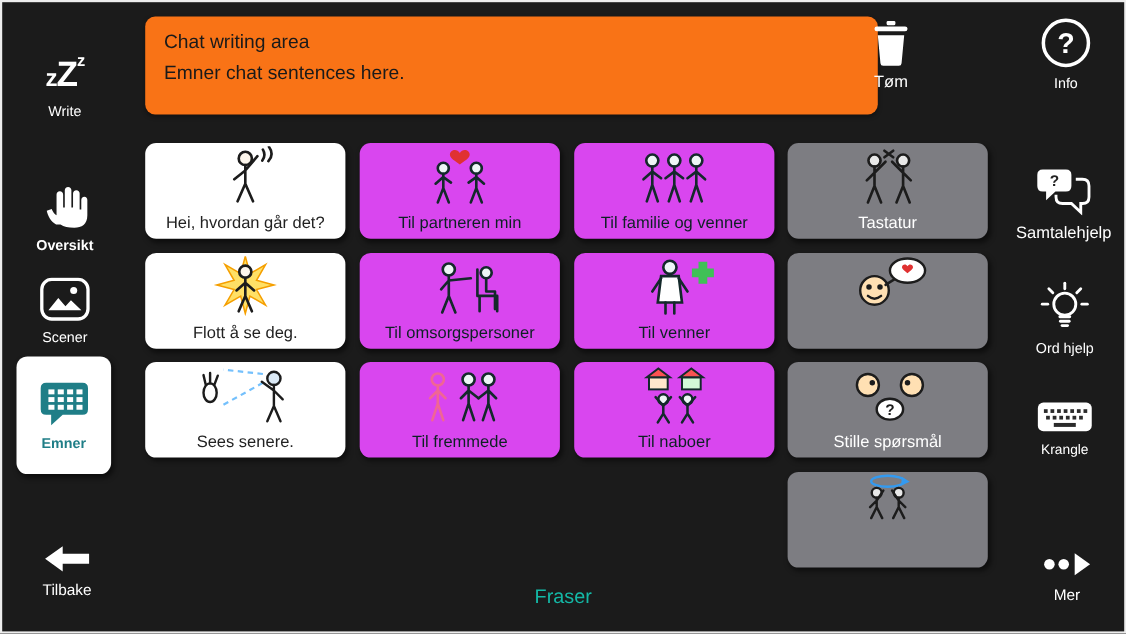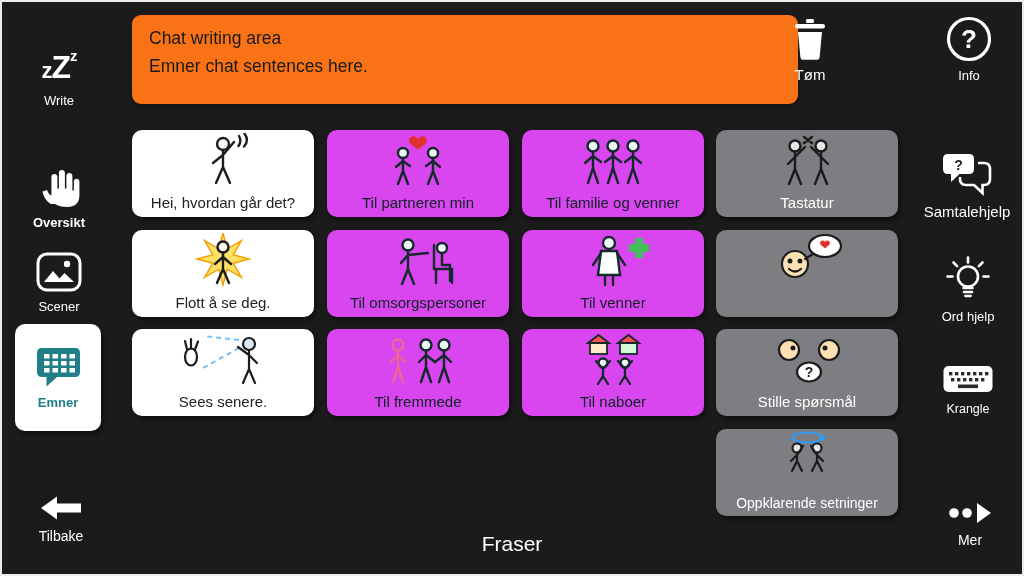--- a/index.html
+++ b/index.html
@@ -61,21 +61,21 @@
   .cell.two-line .cell-icon { height:42px; }
   .cell.two-line .cell-label { bottom:5px; font-size:14px; line-height:1.15; }
 
   
   .bottom-btn { position:absolute; display:flex; flex-direction:column; align-items:center;
                 color:#fff; cursor:pointer; }
   .bottom-btn .lbl { margin-top:6px; font-size:14px; }
   #back-button { left:16px; top:492px; width:86px; }
   #more-button { left:928px; top:498px; width:80px; }
   .page-title { position:absolute; left:0; right:0; top:530px; text-align:center;
-                color:#ffffff; font-size:21px; }
+                color:#14b8a6; font-size:18px; }
 
   svg { display:block; }
   text { font-family:"Liberation Sans", sans-serif; }
 </style>
 </head>
 <body>
 
 <div class="stage">
 
   <div class="chat-area">
@@ -412,21 +412,20 @@
           </g>
           <polygon points="61,2.5 68,7 60,10.5" fill="#339af0"></polygon>
           <g stroke="#1c1c1c" stroke-width="2.2" fill="none" stroke-linecap="round">
             <circle cx="38" cy="17" r="4.5" fill="#e8e8e8"></circle>
             <path d="M38 21.5 V30 M38 24 L44 15 M38 24 L32 30 M38 30 L33 40 M38 30 L43 40"></path>
             <circle cx="58" cy="17" r="4.5" fill="#e8e8e8"></circle>
             <path d="M58 21.5 V30 M58 24 L52 15 M58 24 L64 30 M58 30 L53 40 M58 30 L63 40"></path>
           </g>
         </svg>
       </span>
-      <span class="cell-label">Oppklarende setninger</span>
     </div>
   </div>
 
   <div class="bottom-btn" id="back-button">
     <span>
       <svg width="46" height="28" viewBox="0 0 46 28">
         <path d="M3 14 L19 2.5 V9.5 H43 V18.5 H19 V25.5 Z" fill="#fff"></path>
       </svg>
     </span>
     <span class="lbl">Tilbake</span>

